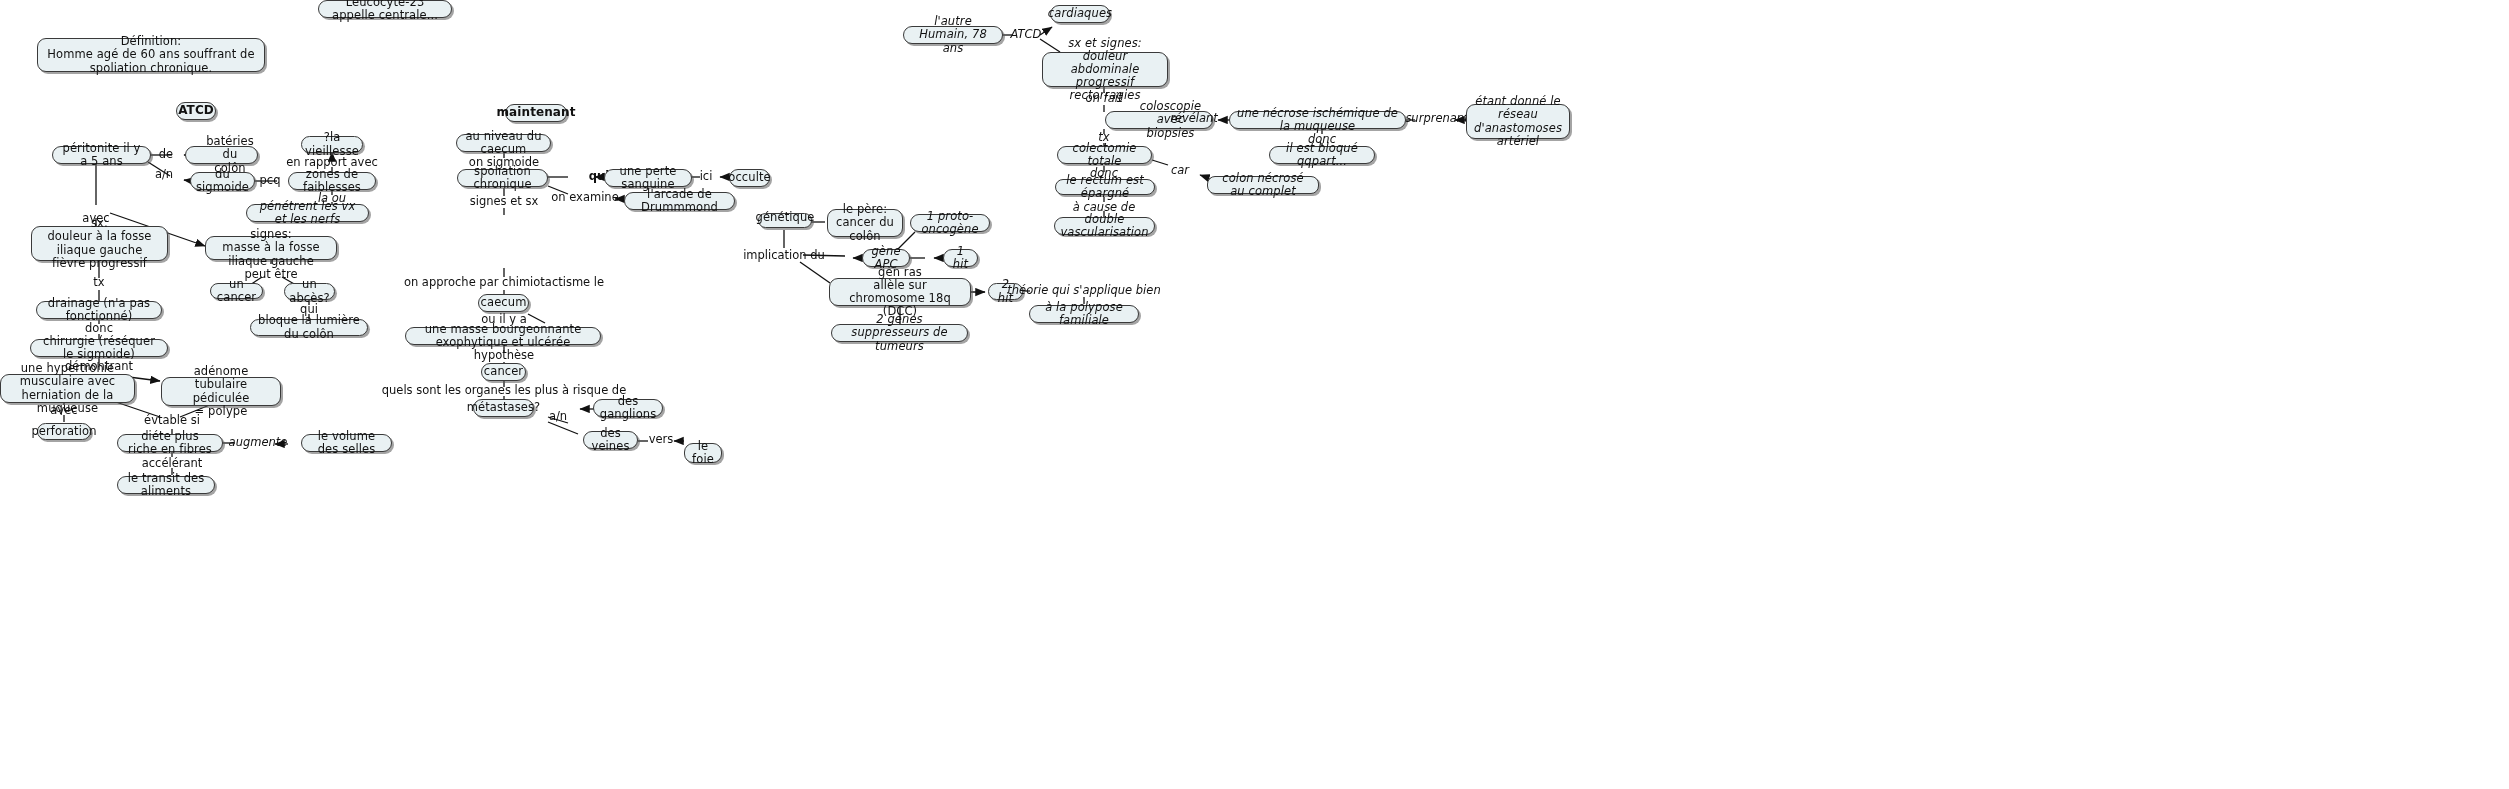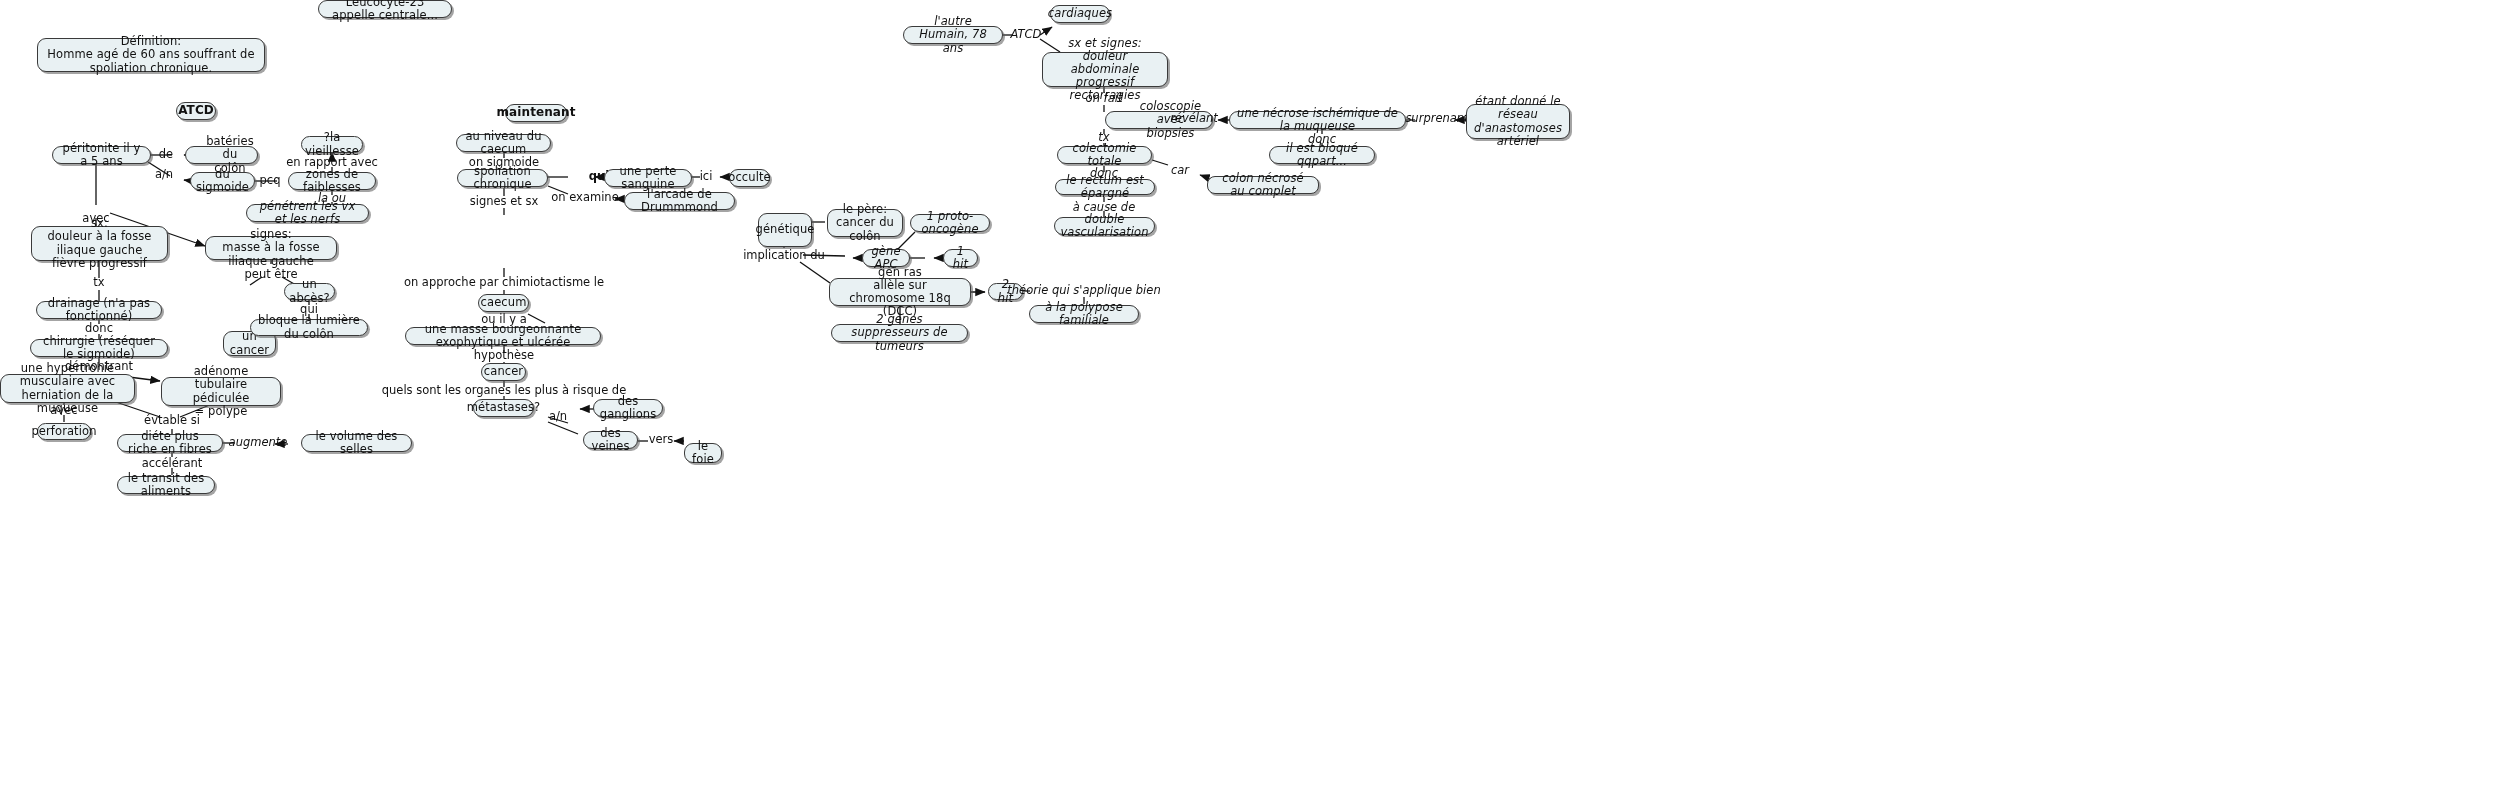--- a/index.html
+++ b/index.html
@@ -227,21 +227,21 @@
 fièvre progressif</span>
   </div>
 
   <div class="node" style="left:205px; top:236px; width:132px; height:24px;">
     <span>signes:
 masse à la fosse iliaque gauche</span>
   </div>
 
   <div class="linklabel" style="left:271px; top:268px;"><span>peut être</span></div>
 
-  <div class="node" style="left:223px; top:283px; width:53px; height:25px;margin-top:48px;">
+  <div class="node" style="left:210px; top:283px; width:53px; height:16px;">
     <span>un cancer</span>
   </div>
   <div class="node" style="left:284px; top:283px; width:51px; height:17px;">
     <span>un abcès?</span>
   </div>
   <div class="linklabel" style="left:309px; top:303px;"><span>qui</span></div>
 
   <div class="node" style="left:250px; top:319px; width:118px; height:17px;">
     <span>bloque la lumière du colôn</span>
   </div>
@@ -277,21 +277,21 @@
   </div>
 
   <div class="linklabel" style="left:172px; top:414px;"><span>évtable si</span></div>
 
   <div class="node" style="left:117px; top:434px; width:106px; height:18px;">
     <span>diéte plus riche en fibres</span>
   </div>
 
   <div class="linklabel ital" style="left:258px; top:436px;"><span>augmente</span></div>
 
-  <div class="node" style="left:301px; top:434px; width:111px; height:18px;">
+  <div class="node" style="left:301px; top:434px; width:91px; height:18px;">
     <span>le volume des selles</span>
   </div>
 
   <div class="linklabel" style="left:172px; top:457px;"><span>accélérant</span></div>
 
   <div class="node" style="left:117px; top:476px; width:98px; height:18px;">
     <span>le transit des aliments</span>
   </div>
 
   <div class="node bold" style="left:505px; top:104px; width:62px; height:18px;">
@@ -362,21 +362,21 @@
   <div class="node" style="left:583px; top:431px; width:55px; height:18px;">
     <span>des veines</span>
   </div>
 
   <div class="linklabel" style="left:661px; top:433px;"><span>vers</span></div>
 
   <div class="node" style="left:684px; top:443px; width:38px; height:20px;">
     <span>le foie</span>
   </div>
 
-  <div class="node" style="left:758px; top:213px; width:54px; height:34px;">
+  <div class="node" style="left:758px; top:213px; width:54px; height:15px;align-items:flex-end;">
     <span>génétique</span>
   </div>
 
   <div class="node" style="left:827px; top:209px; width:76px; height:28px;">
     <span>le père:
 cancer du colôn</span>
   </div>
 
   <div class="node ital" style="left:910px; top:214px; width:80px; height:18px;">
     <span>1 proto-oncogène</span>

